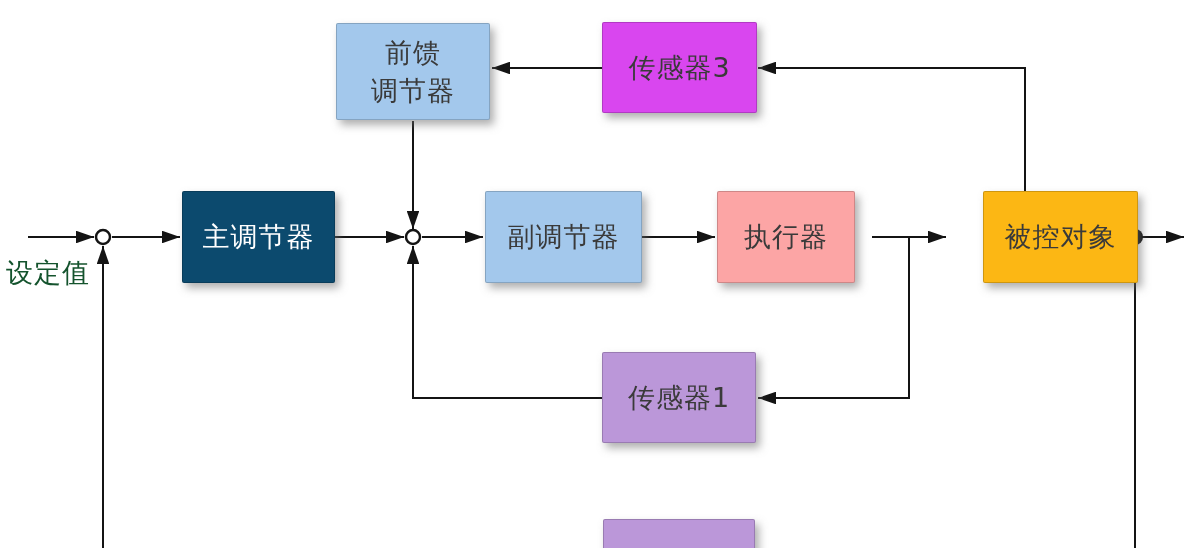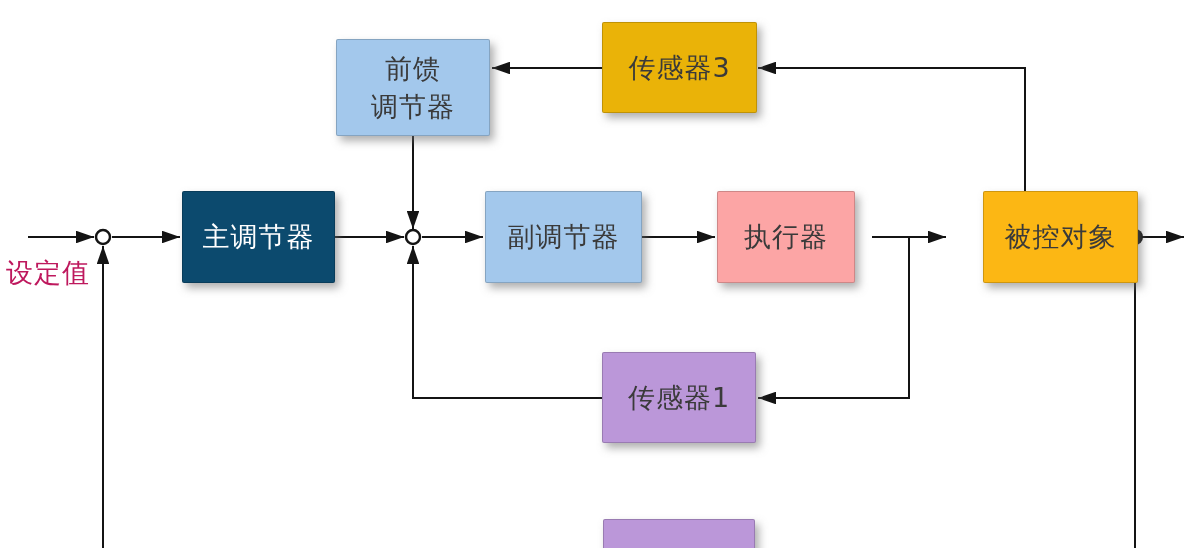--- a/index.html
+++ b/index.html
@@ -55,21 +55,21 @@
     line-height: 1.4;
   }
   .box.dark-text-white {
     color: #ffffff;
   }
   .setpoint-label {
     position: absolute;
     left: 6px;
     top: 255px;
     font-size: 27px;
-    color: #be185d;
+    color: #14532d;
     letter-spacing: 1px;
   }
 </style>
 </head>
 <body>
 
 <div class="canvas">
 
   <svg class="wires" viewBox="0 0 1200 548">
     <defs>
@@ -108,38 +108,38 @@
 
     <circle class="sumcircle" cx="103" cy="237" r="7"></circle>
     <circle class="sumcircle" cx="413" cy="237" r="7"></circle>
     <circle class="branchdot" cx="1135" cy="237" r="8"></circle>
   </svg>
 
   <div class="box dark-text-white" style="left: 182px; top: 191px; width: 153px; height: 92px; background-color: #0c4a6e;">
     <span>主调节器</span>
   </div>
 
-  <div class="box" style="left: 336px; top: 23px; width: 154px; height: 97px; background-color: rgb(163, 200, 236); margin-top: 16px;">
+  <div class="box" style="left: 336px; top: 23px; width: 154px; height: 97px; background-color: rgb(163, 200, 236);">
     <span>前馈
 调节器</span>
   </div>
 
   <div class="box" style="left: 485px; top: 191px; width: 157px; height: 92px; background-color: rgb(163, 200, 236);">
     <span>副调节器</span>
   </div>
 
   <div class="box" style="left: 717px; top: 191px; width: 138px; height: 92px; background-color: #fca5a5;">
     <span>执行器</span>
   </div>
 
   <div class="box" style="left: 948px; top: 191px; width: 155px; height: 92px; background-color: rgb(252, 183, 20); margin-left: 35px;">
     <span>被控对象</span>
   </div>
 
-  <div class="box" style="left: 602px; top: 22px; width: 155px; height: 91px; background-color: #eab308;">
+  <div class="box" style="left: 602px; top: 22px; width: 155px; height: 91px; background-color: #d946ef;">
     <span>传感器3</span>
   </div>
 
   <div class="box" style="left: 602px; top: 352px; width: 154px; height: 91px; background-color: rgb(187, 151, 217);">
     <span>传感器1</span>
   </div>
 
   <div class="box" style="left: 603px; top: 519px; width: 152px; height: 45px; background-color: rgb(187, 151, 217);">
     <span></span>
   </div>

